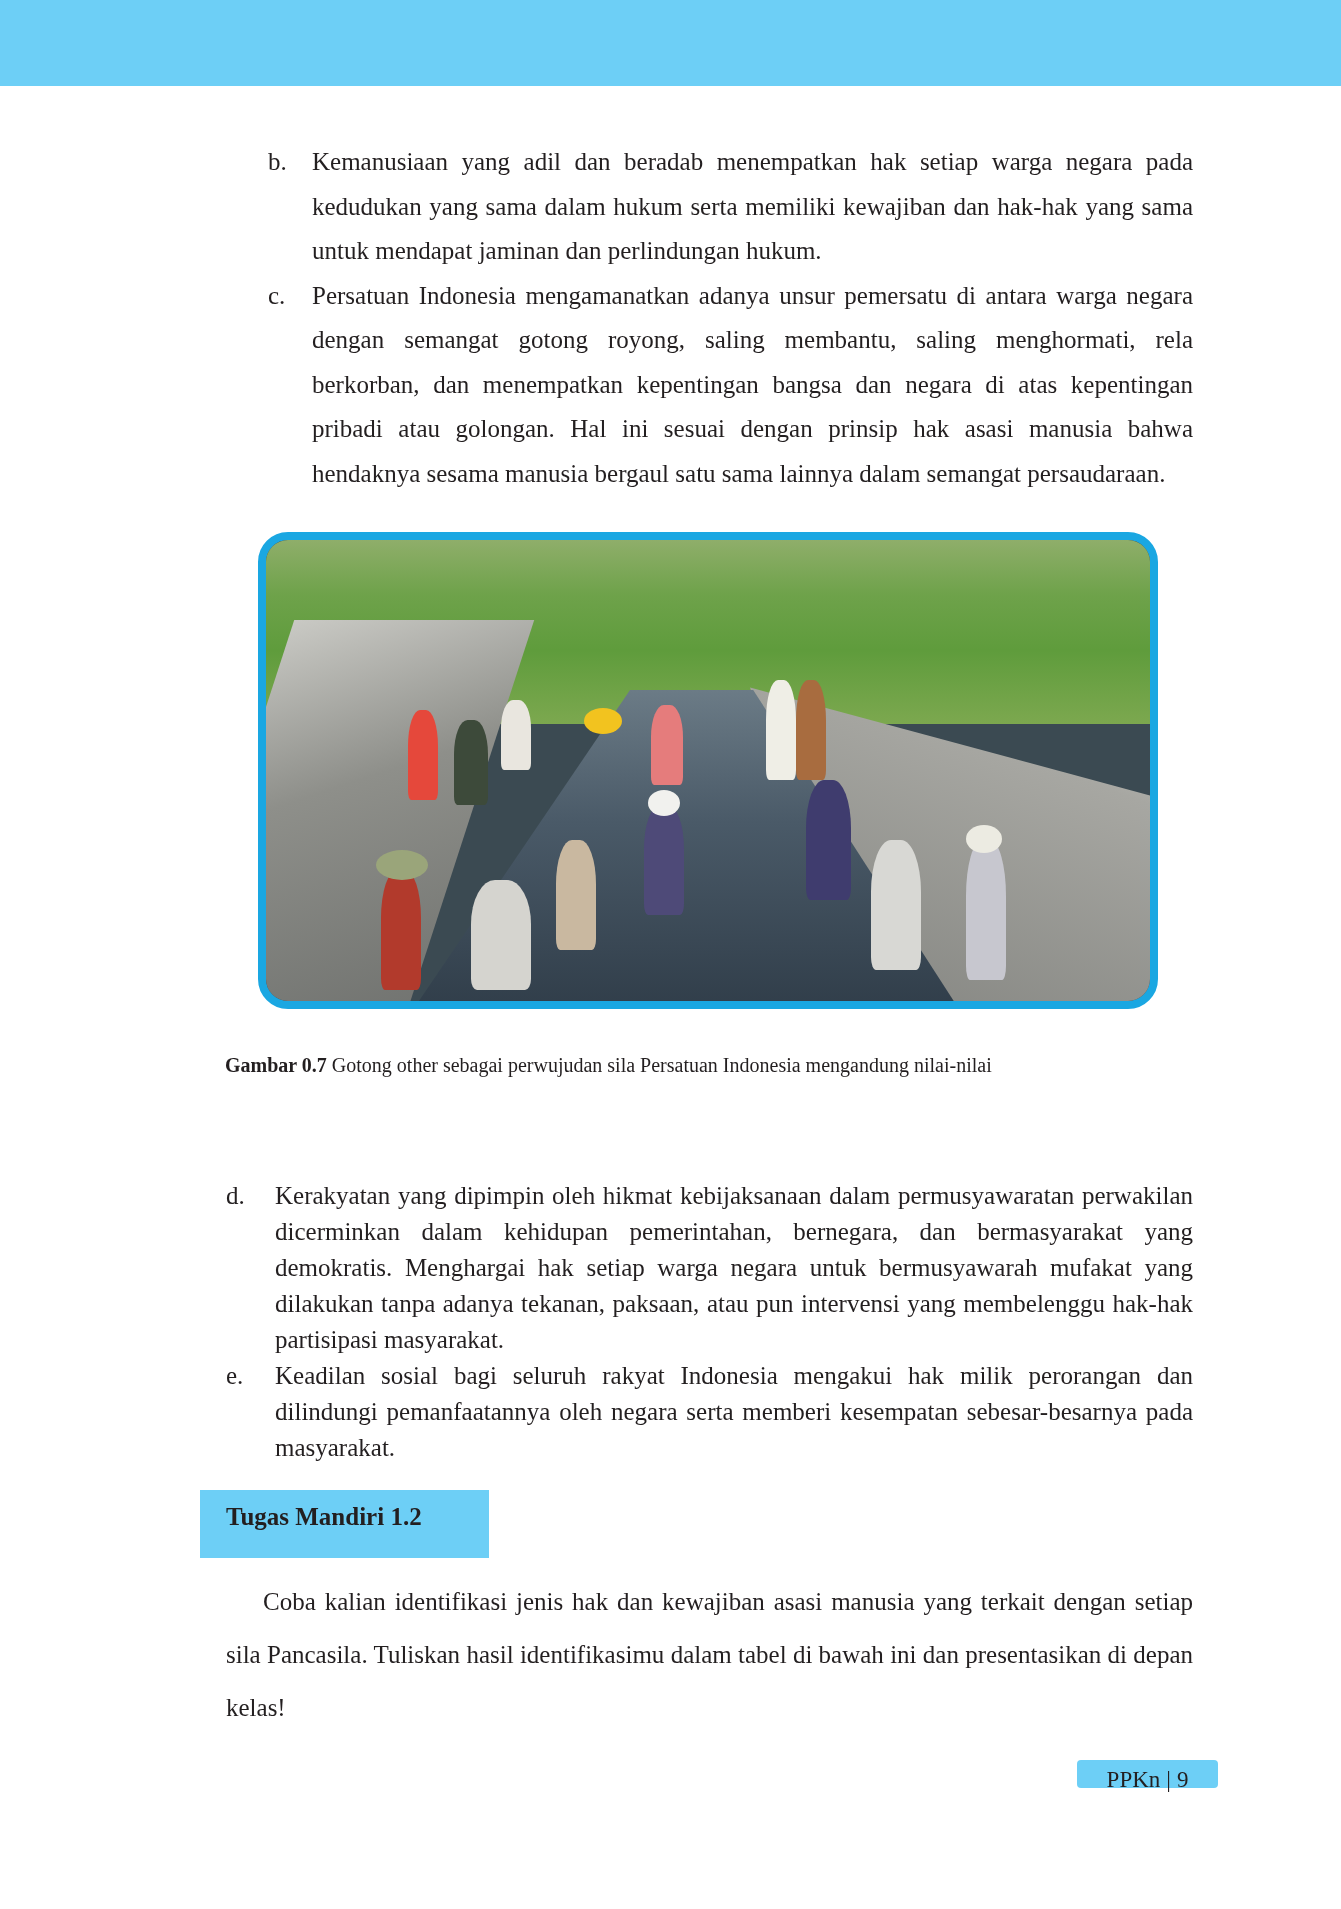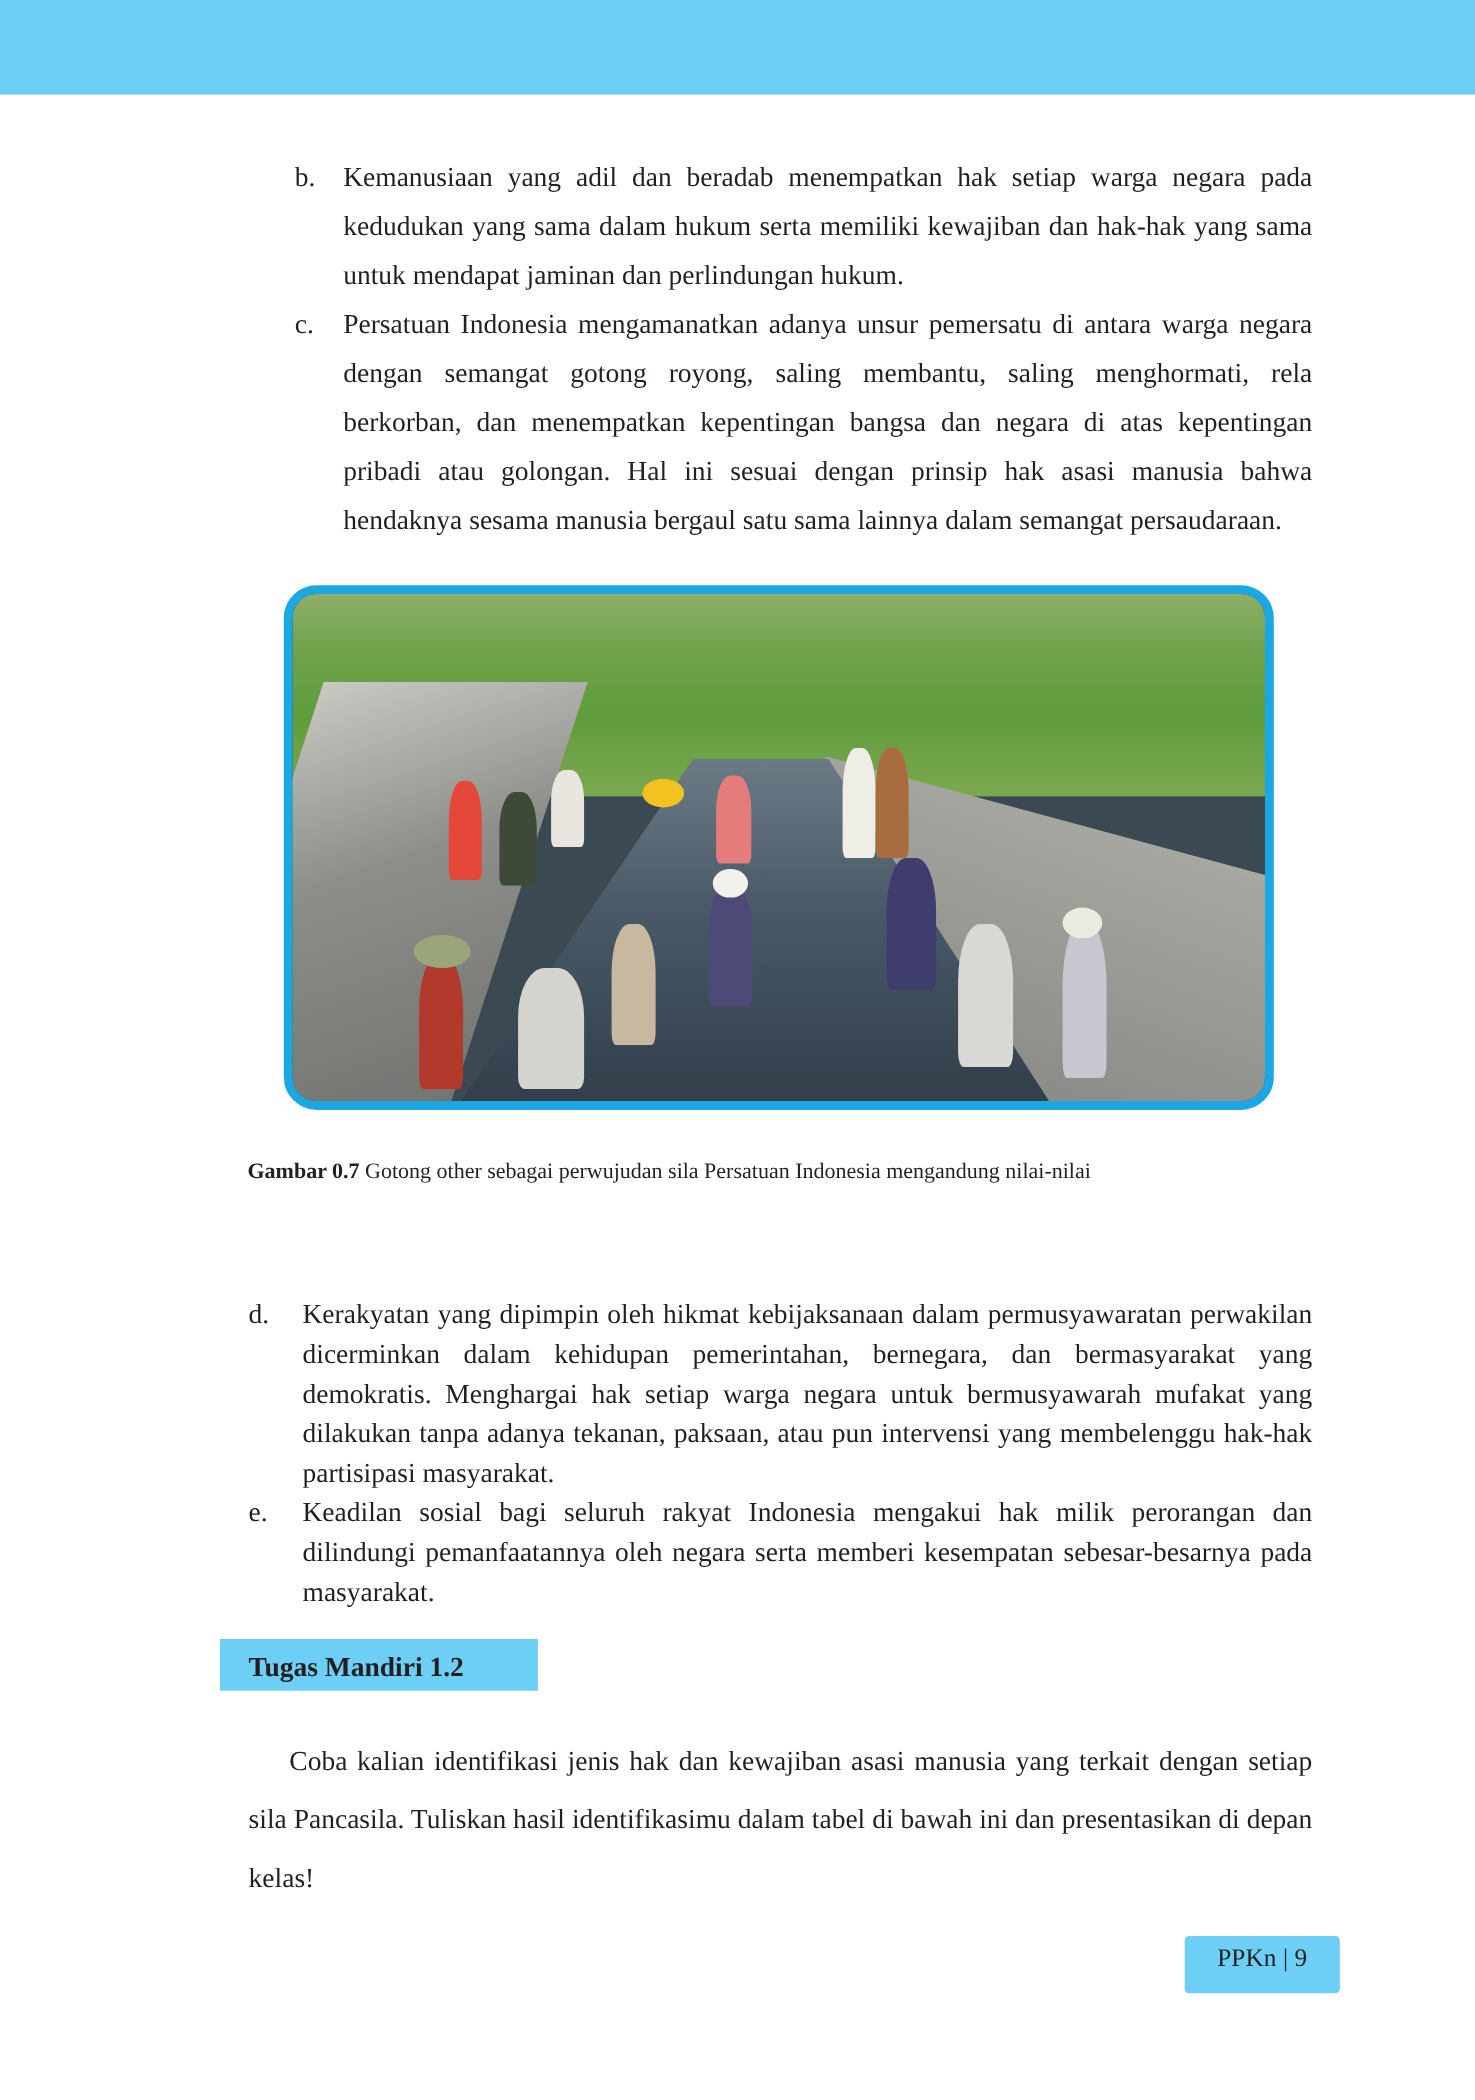--- a/index.html
+++ b/index.html
@@ -40,27 +40,27 @@
   .caption { position: absolute; left: 225px; top: 1053px; width: 960px; font-size: 20px; line-height: 24px; }
   .caption .src-label { font-weight: bold; }
   .caption .src-url { font-style: italic; }
   .caption .fig-label { font-weight: bold; }
   .caption .fig-line2 { padding-left: 128px; display: block; }
 
   
   .list-lower { left: 226px; top: 1178px; width: 967px; font-size: 25px; line-height: 36px; }
   .list-lower .item { padding-left: 49px; }
 
-  .task-box { position: absolute; left: 200px; top: 1490px; width: 289px; height: 47px; background: #6dcff6; }
+  .task-box { position: absolute; left: 200px; top: 1490px; width: 289px; height: 68px; background: #6dcff6; }
   .task-title { position: absolute; left: 26px; top: 13px; font-size: 25px; font-weight: bold; color: #231f20; }
 
   .task-body { position: absolute; left: 226px; top: 1575px; width: 967px; font-size: 25px; line-height: 53px;
     text-align: justify; text-indent: 37px; margin: 0; }
 
-  .page-pill { position: absolute; left: 1077px; top: 1760px; width: 141px; height: 52px;
+  .page-pill { position: absolute; left: 1077px; top: 1760px; width: 141px; height: 28px;
     background: #6dcff6; border-radius: 4px; text-align: center; font-size: 23px; line-height: 40px; color: #231f20; }
   .pill-sep { padding: 0 6px; }
 </style>
 </head>
 <body>
 
 <div class="top-band"></div>
 
 <ul class="list list-upper">
   <li class="item">

